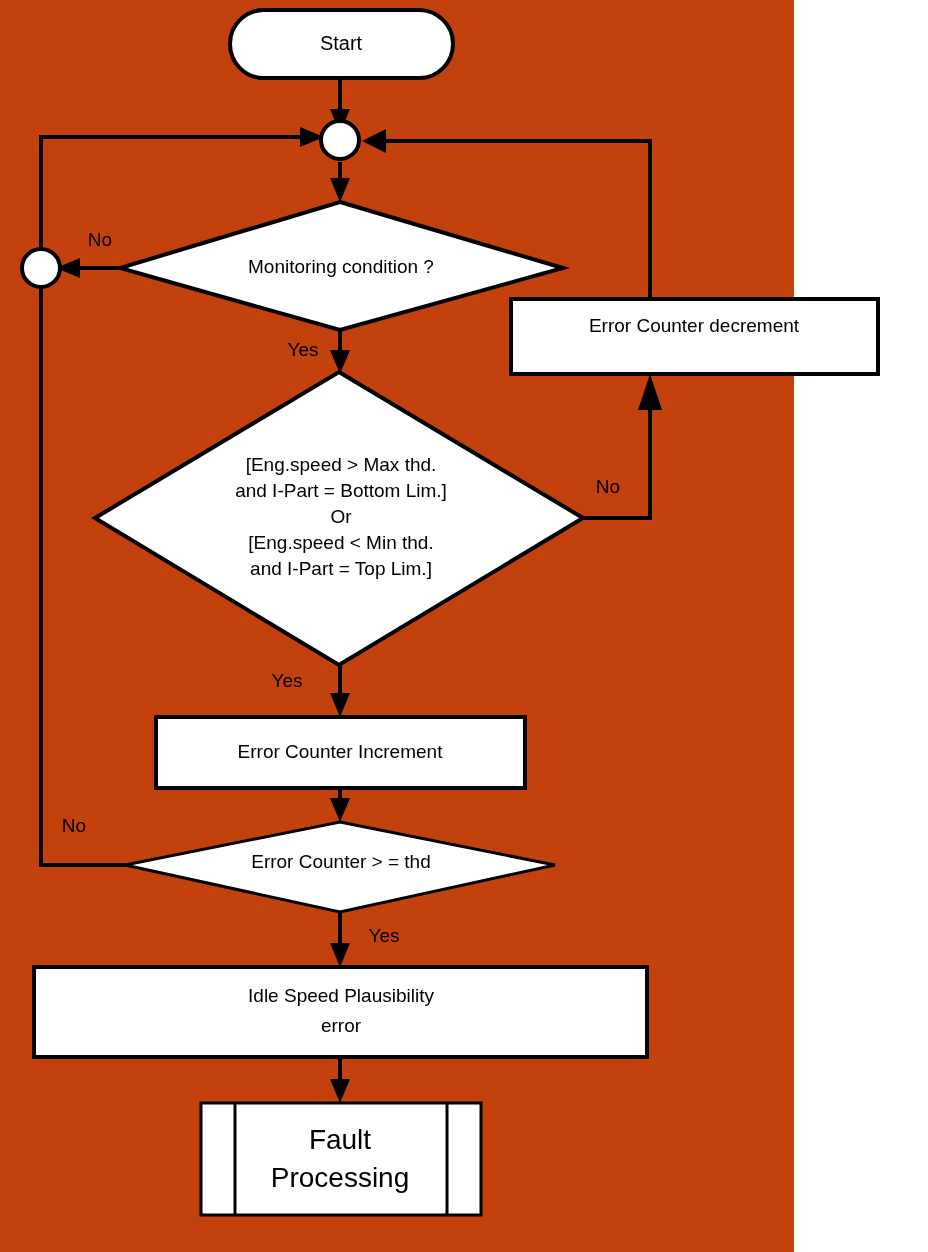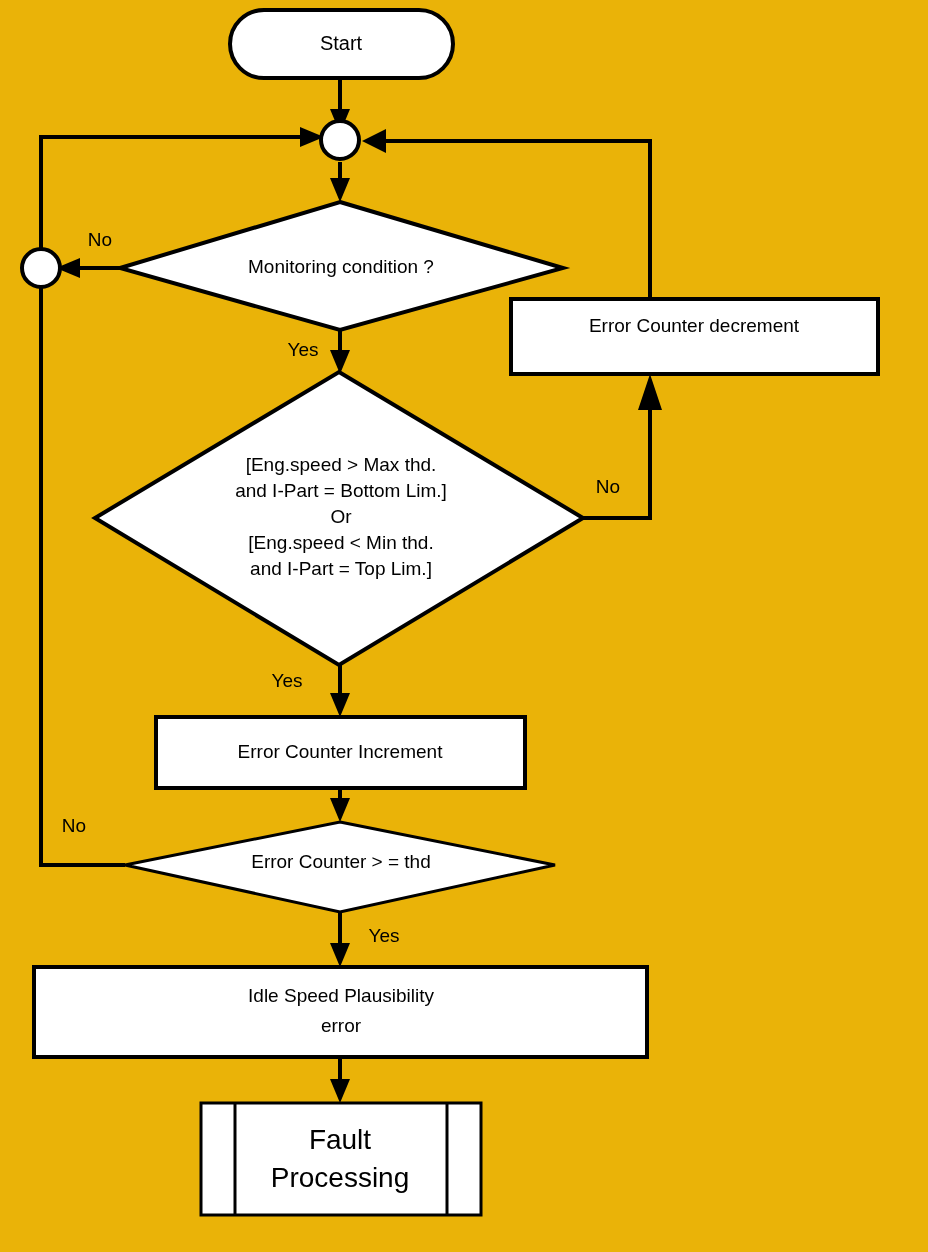--- a/index.html
+++ b/index.html
@@ -8,23 +8,23 @@
     background: #ffffff;
   }
   body {
     width: 928px;
     height: 1252px;
     font-family: "Liberation Sans", sans-serif;
     overflow: hidden;
   }
   #flowchart-root {
     position: relative;
-    width: 928px;
+    width: 794px;
     height: 1252px;
-    background: #eab308;
+    background: #c2410c;
     text-decoration: underline;
   }
   svg.diagram {
     display: block;
     width: 928px;
     height: 1252px;
   }
   .shape-stroke {
     fill: #ffffff;
     stroke: #000000;

